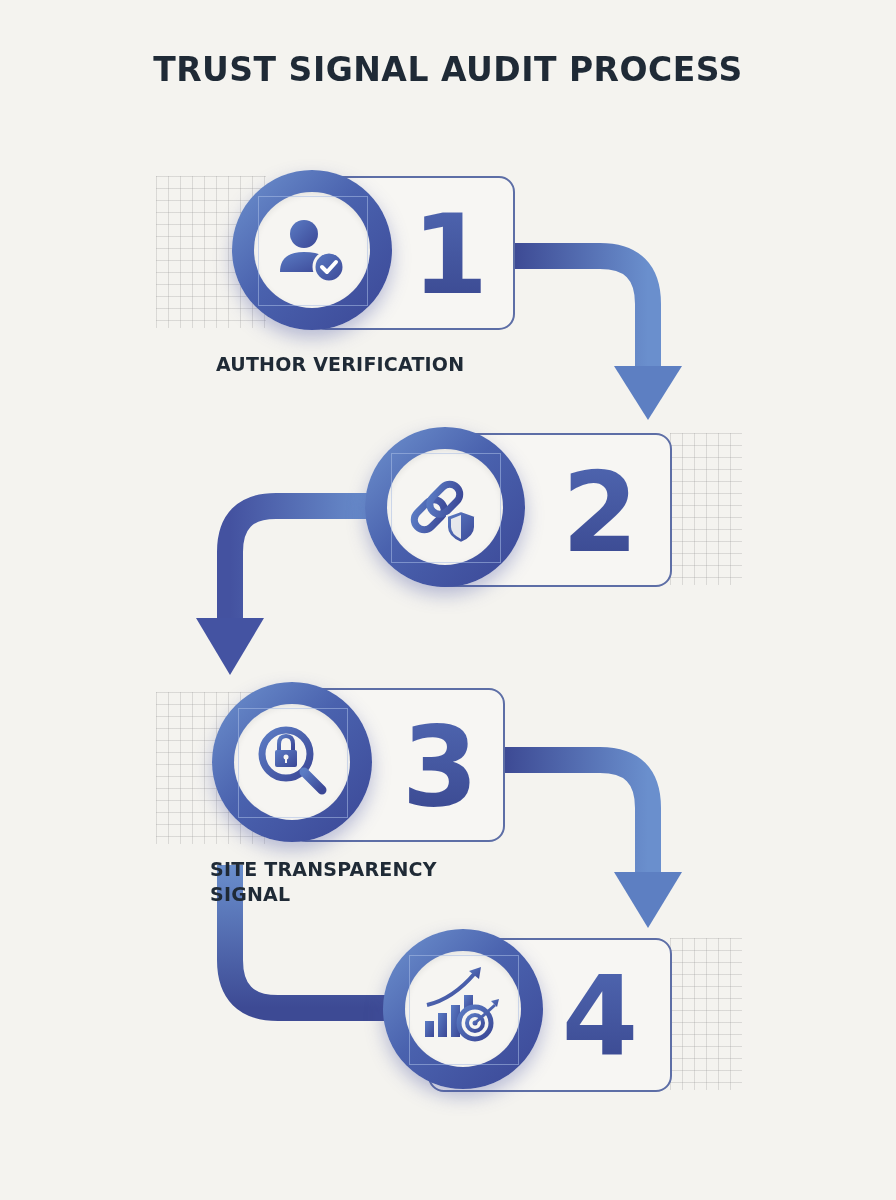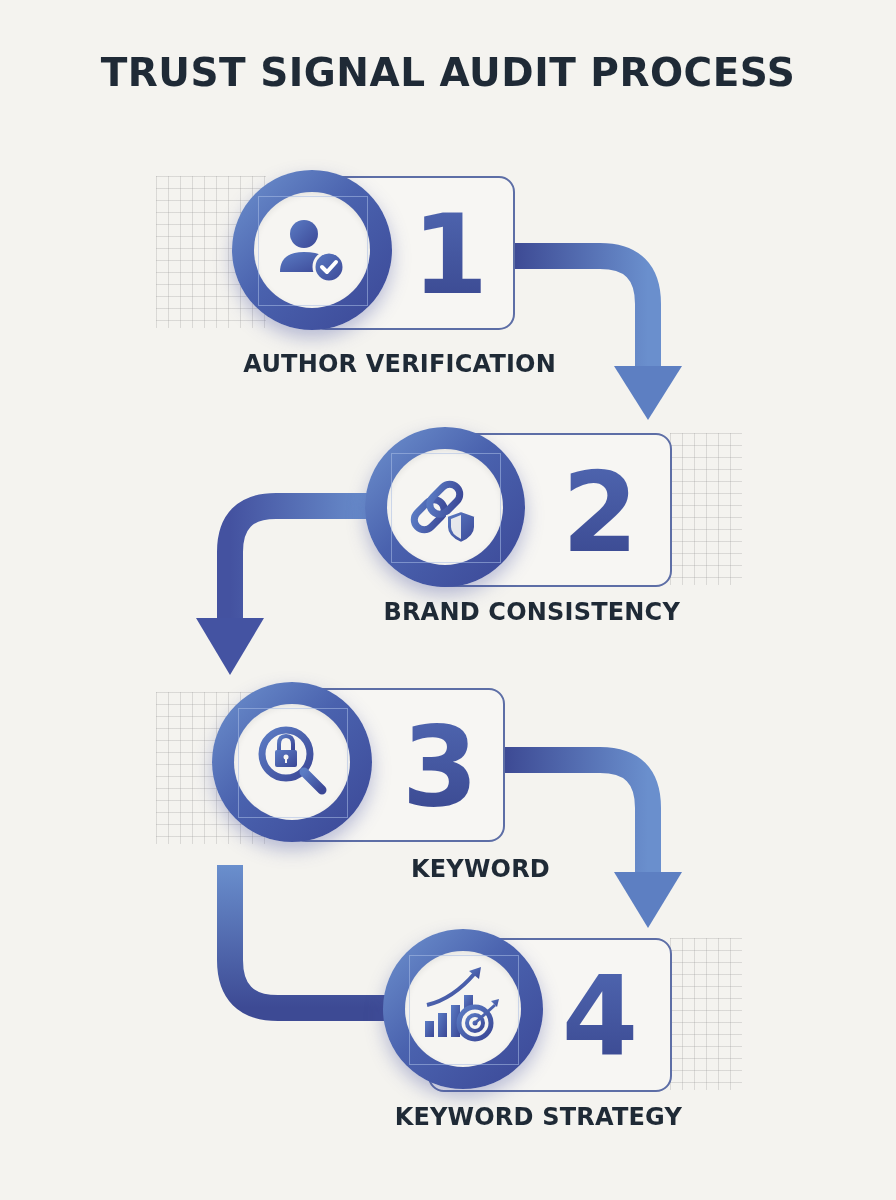--- a/index.html
+++ b/index.html
@@ -4,21 +4,21 @@
 <style>
   html, body { margin: 0; padding: 0; }
   body {
     width: 896px; height: 1200px; position: relative; overflow: hidden;
     background: #f4f3ef;
     font-family: "Liberation Sans", "DejaVu Sans", sans-serif;
   }
   .title {
     position: absolute; left: 0; top: 50px; width: 896px; text-align: center;
     font-family: "DejaVu Sans", sans-serif; font-weight: bold;
-    font-size: 39px; letter-spacing: 0.5px; color: #1f2a36;
+    font-size: 33px; letter-spacing: 0.5px; color: #1f2a36;
   }
   .grid {
     position: absolute;
     background-image:
       linear-gradient(to right, rgba(150,150,150,0.28) 1px, transparent 1px),
       linear-gradient(to bottom, rgba(150,150,150,0.28) 1px, transparent 1px);
     background-size: 12px 12px;
   }
   .card {
     position: absolute; box-sizing: border-box;
@@ -39,22 +39,22 @@
   .ring .inner {
     position: absolute; left: 22px; top: 22px; width: 116px; height: 116px; border-radius: 50%;
     background: #f6f5f2; box-shadow: inset 0 2px 6px rgba(0,0,0,0.08);
   }
   .ring .frame {
     position: absolute; left: 26px; top: 26px; width: 108px; height: 108px;
     border: 1px solid rgba(170,190,230,0.55);
   }
   .ring svg { position: absolute; left: 30px; top: 30px; width: 100px; height: 100px; }
   .label {
-    position: absolute; text-align: right; font-family: "DejaVu Sans", sans-serif;
-    font-weight: bold; font-size: 24px; line-height: 25px; color: #1f2a36; letter-spacing: 0.2px;
+    position: absolute; text-align: left; font-family: "DejaVu Sans", sans-serif;
+    font-weight: bold; font-size: 19px; line-height: 25px; color: #1f2a36; letter-spacing: 0.2px;
   }
   svg.arrows { position: absolute; left: 0; top: 0; }
 </style>
 </head>
 <body>
 
 <div class="title">TRUST SIGNAL AUDIT PROCESS</div>
 
 <div class="grid" style="left:156px;top:176px;width:110px;height:152px;"></div>
 <div class="grid" style="left:670px;top:433px;width:72px;height:152px;"></div>
@@ -133,21 +133,20 @@
       </defs>
     <g transform="rotate(-45 42 50)">
       <rect x="14" y="40" width="34" height="20" rx="10" fill="none" stroke="url(#ic2)" stroke-width="7"></rect>
       <rect x="36" y="40" width="34" height="20" rx="10" fill="none" stroke="url(#ic2)" stroke-width="7"></rect>
     </g>
     <path d="M66 54 L80 59 L80 70 Q80 80 66 86 Q52 80 52 70 L52 59 Z" fill="url(#ic2)" stroke="#f6f5f2" stroke-width="2"></path>
     <path d="M66 58 L66 82 Q56 77 56 70 L56 62 Z" fill="#f6f5f2" opacity="0.9"></path>
   </svg>
 </div>
 <div class="label" style="left:340px;top:600px;width:340px;">
-  <div>BRAND CONSISTENCY</div>
 </div>
 
 <div class="card" style="left:290px;top:688px;width:215px;height:154px;"></div>
 <div class="number" style="left:395px;top:712px;width:90px;">3</div>
 <div class="ring" style="left:212px;top:682px;">
   <div class="inner"></div>
     <div class="frame"></div>
   <svg viewBox="0 0 100 100">
     <defs>
         <linearGradient id="ic3" x1="0" y1="0" x2="1" y2="1">
@@ -157,21 +156,22 @@
       </defs>
     <circle cx="44" cy="42" r="24" fill="none" stroke="url(#ic3)" stroke-width="7"></circle>
     <line x1="62" y1="60" x2="80" y2="78" stroke="url(#ic3)" stroke-width="9" stroke-linecap="round"></line>
     <path d="M37 38 V32 Q37 24 44 24 Q51 24 51 32 V38" fill="none" stroke="url(#ic3)" stroke-width="4"></path>
     <rect x="33" y="38" width="22" height="17" rx="2" fill="url(#ic3)"></rect>
     <circle cx="44" cy="45" r="2.5" fill="#f6f5f2"></circle>
     <rect x="43" y="45" width="2" height="6" fill="#f6f5f2"></rect>
   </svg>
 </div>
 <div class="label" style="left:210px;top:857px;width:340px;">
-  <div>KEYWORD</div>
+  <div>SITE TRANSPARENCY</div>
+  <div>SIGNAL</div>
 </div>
 
 <div class="card" style="left:428px;top:938px;width:244px;height:154px;"></div>
 <div class="number" style="left:555px;top:962px;width:90px;">4</div>
 <div class="ring" style="left:383px;top:929px;">
   <div class="inner"></div>
     <div class="frame"></div>
   <svg viewBox="0 0 100 100">
     <defs>
         <linearGradient id="ic4" x1="0" y1="0" x2="1" y2="1">
@@ -186,14 +186,13 @@
     <rect x="38" y="46" width="9" height="32" fill="url(#ic4)"></rect>
     <rect x="51" y="36" width="9" height="14" fill="url(#ic4)"></rect>
     <circle cx="62" cy="64" r="16" fill="none" stroke="url(#ic4)" stroke-width="5"></circle>
     <circle cx="62" cy="64" r="8" fill="none" stroke="url(#ic4)" stroke-width="4"></circle>
     <circle cx="62" cy="64" r="2.5" fill="url(#ic4)"></circle>
     <line x1="62" y1="64" x2="82" y2="46" stroke="url(#ic4)" stroke-width="3"></line>
     <polygon points="78,42 86,40 84,48" fill="url(#ic4)"></polygon>
   </svg>
 </div>
 <div class="label" style="left:342px;top:1105px;width:340px;">
-  <div>KEYWORD STRATEGY</div>
 </div>
 
 </body></html>

